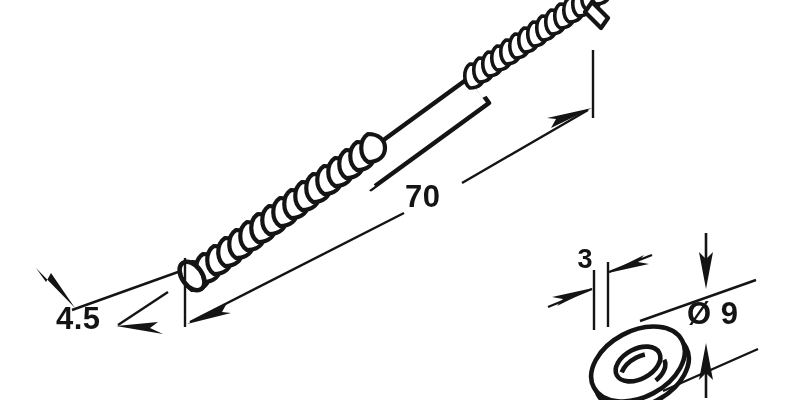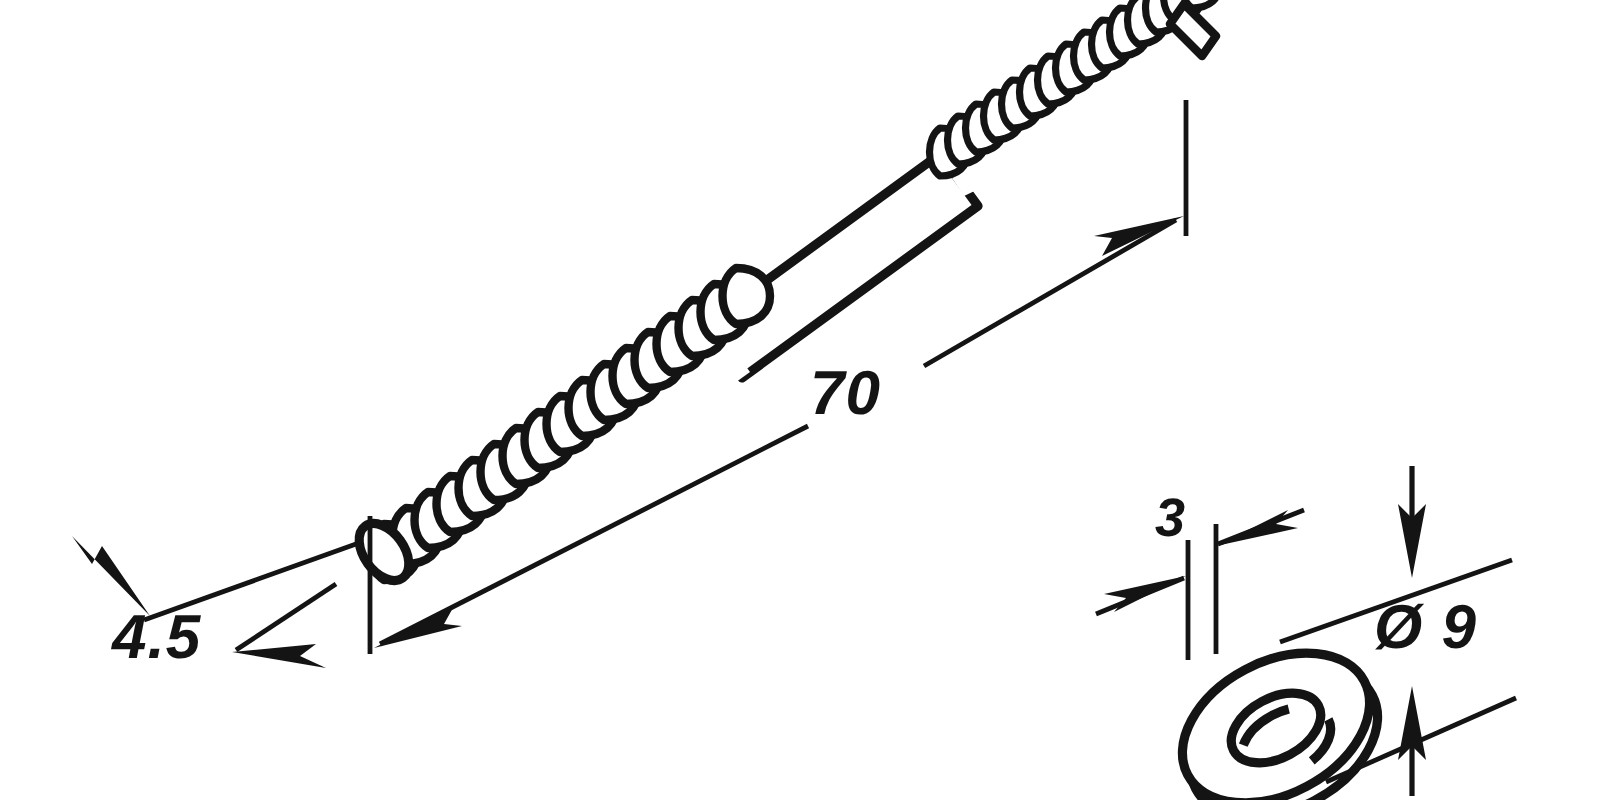--- a/index.html
+++ b/index.html
@@ -10,21 +10,20 @@
   }
   body {
     font-family: "Liberation Sans", sans-serif;
   }
   #drawing-root {
     position: relative;
     width: 800px;
     height: 400px;
     background: #ffffff;
     overflow: hidden;
-    font-style: italic;
   }
   #drawing-svg {
     position: absolute;
     left: 0;
     top: 0;
     width: 800px;
     height: 400px;
     display: block;
   }
   .dim-label {

